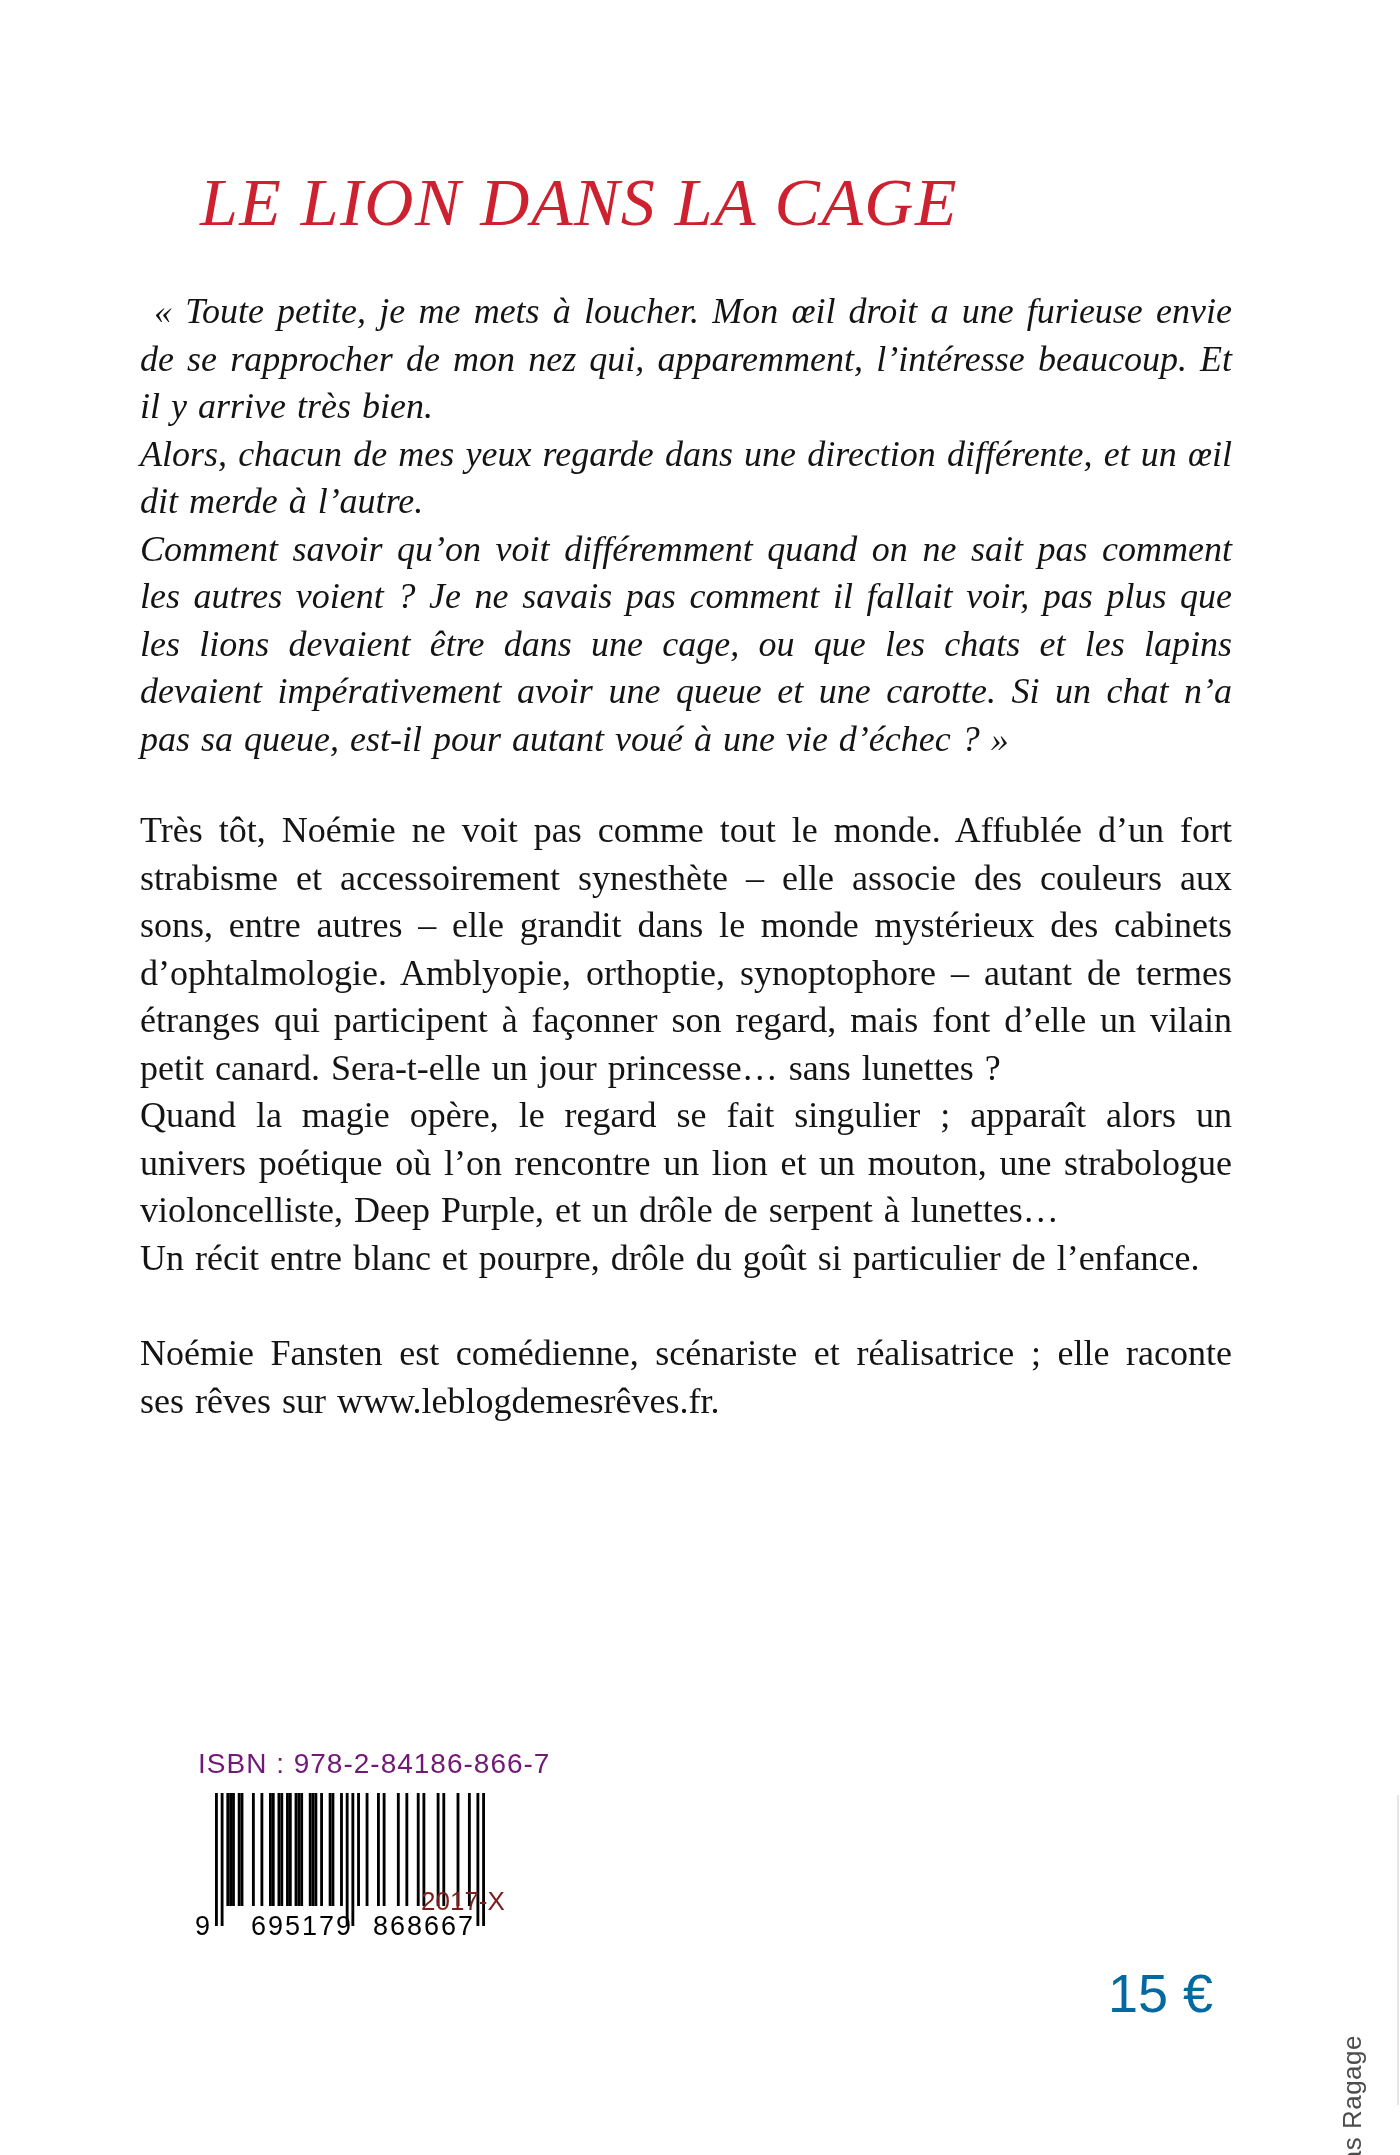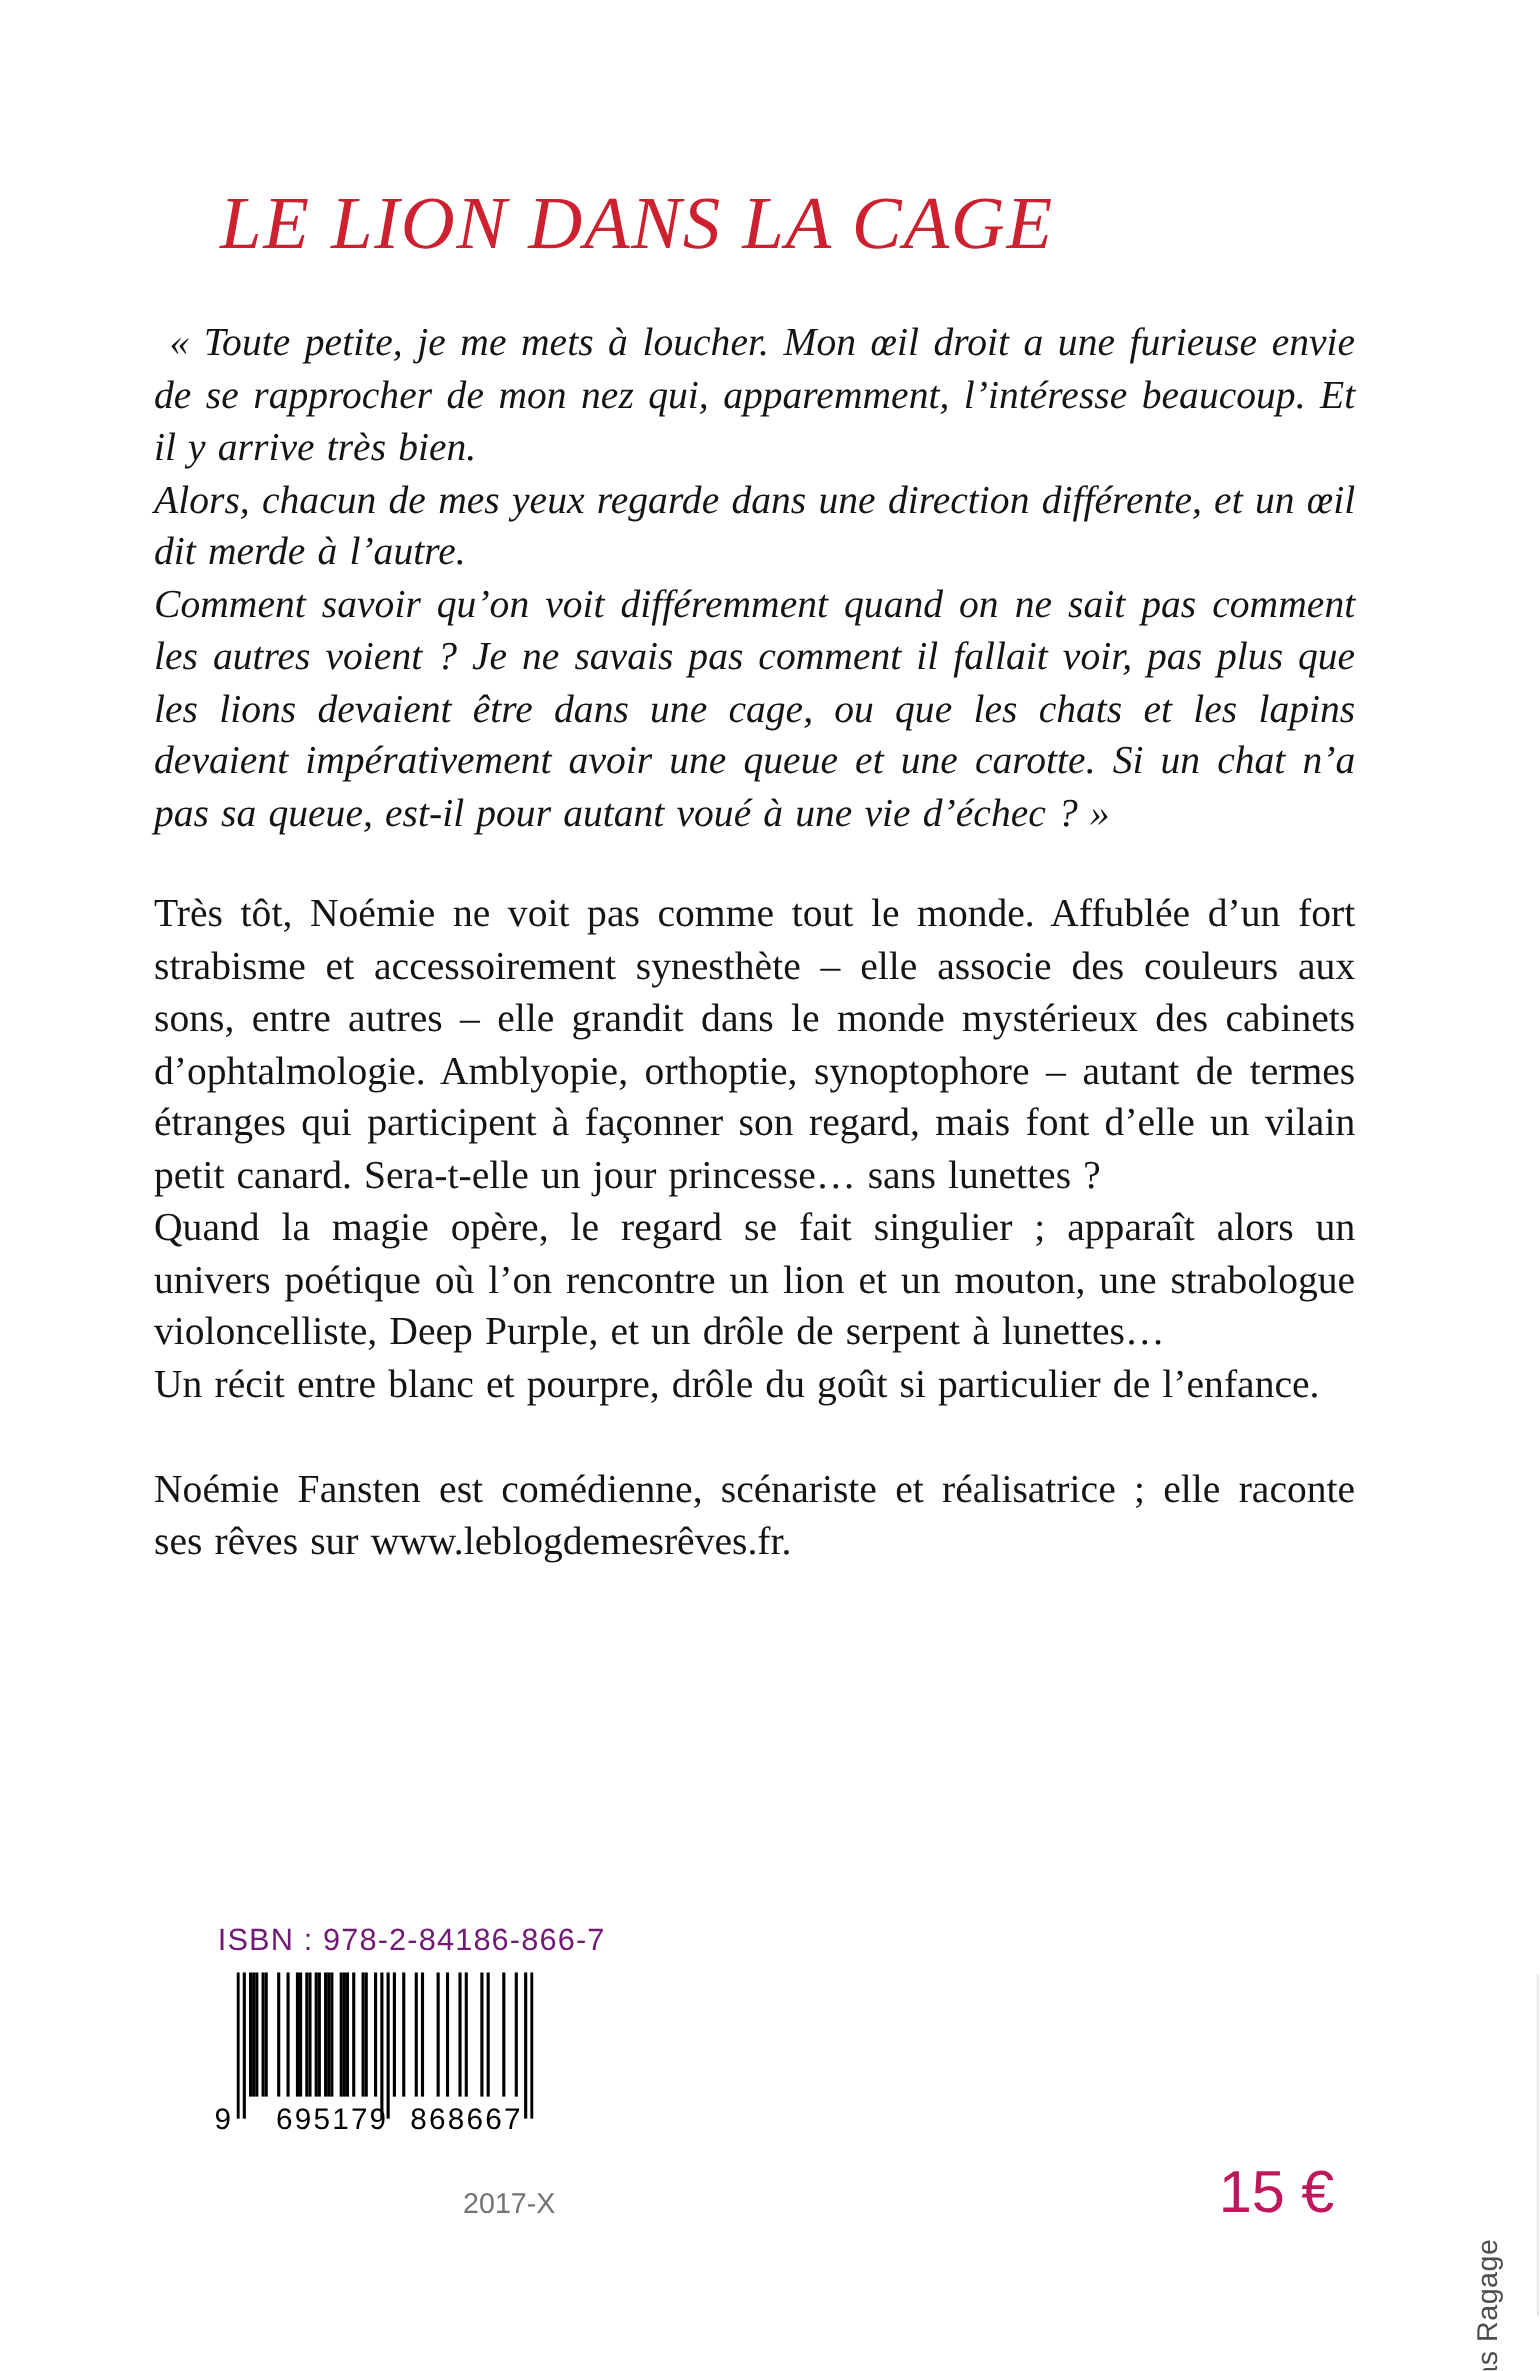--- a/index.html
+++ b/index.html
@@ -64,32 +64,32 @@
     font-size:27px;
     color:#000;
     top:118px;
   }
   .bc-nine{ left:0; }
   .bc-g1{ left:48px; width:118px; text-align:center; letter-spacing:2px; }
   .bc-g2{ left:178px; width:118px; text-align:left; letter-spacing:2px; }
   .edition-code{
     position:absolute;
     left:421px;
-    top:1988px;
+    top:1886px;
     font-family:"Liberation Sans", sans-serif;
     font-size:26px;
-    color:#737373;
+    color:#7f1d1d;
   }
   .price{
     position:absolute;
     left:1108px;
     top:1962px;
     font-family:"Liberation Sans", sans-serif;
     font-size:54px;
-    color:#be185d;
+    color:#0369a1;
   }
   .credits-vertical{
     position:absolute;
     right:32px;
     bottom:120px;
     transform:rotate(-90deg);
     transform-origin:bottom right;
     white-space:nowrap;
     font-family:"Liberation Sans", sans-serif;
     font-size:26px;

